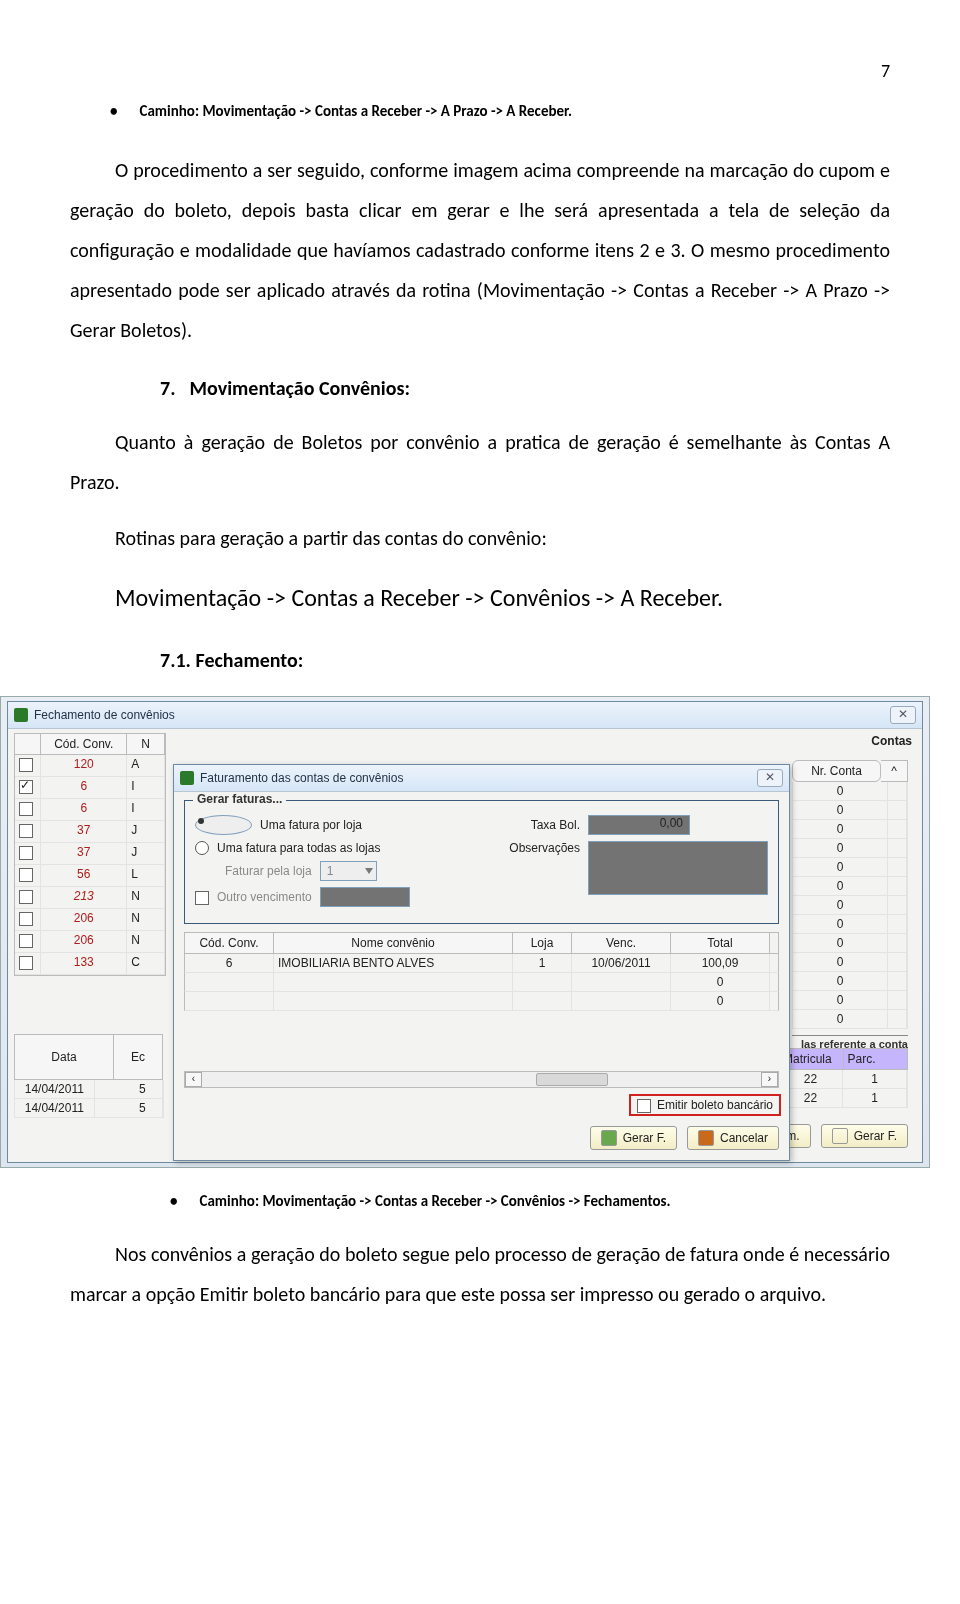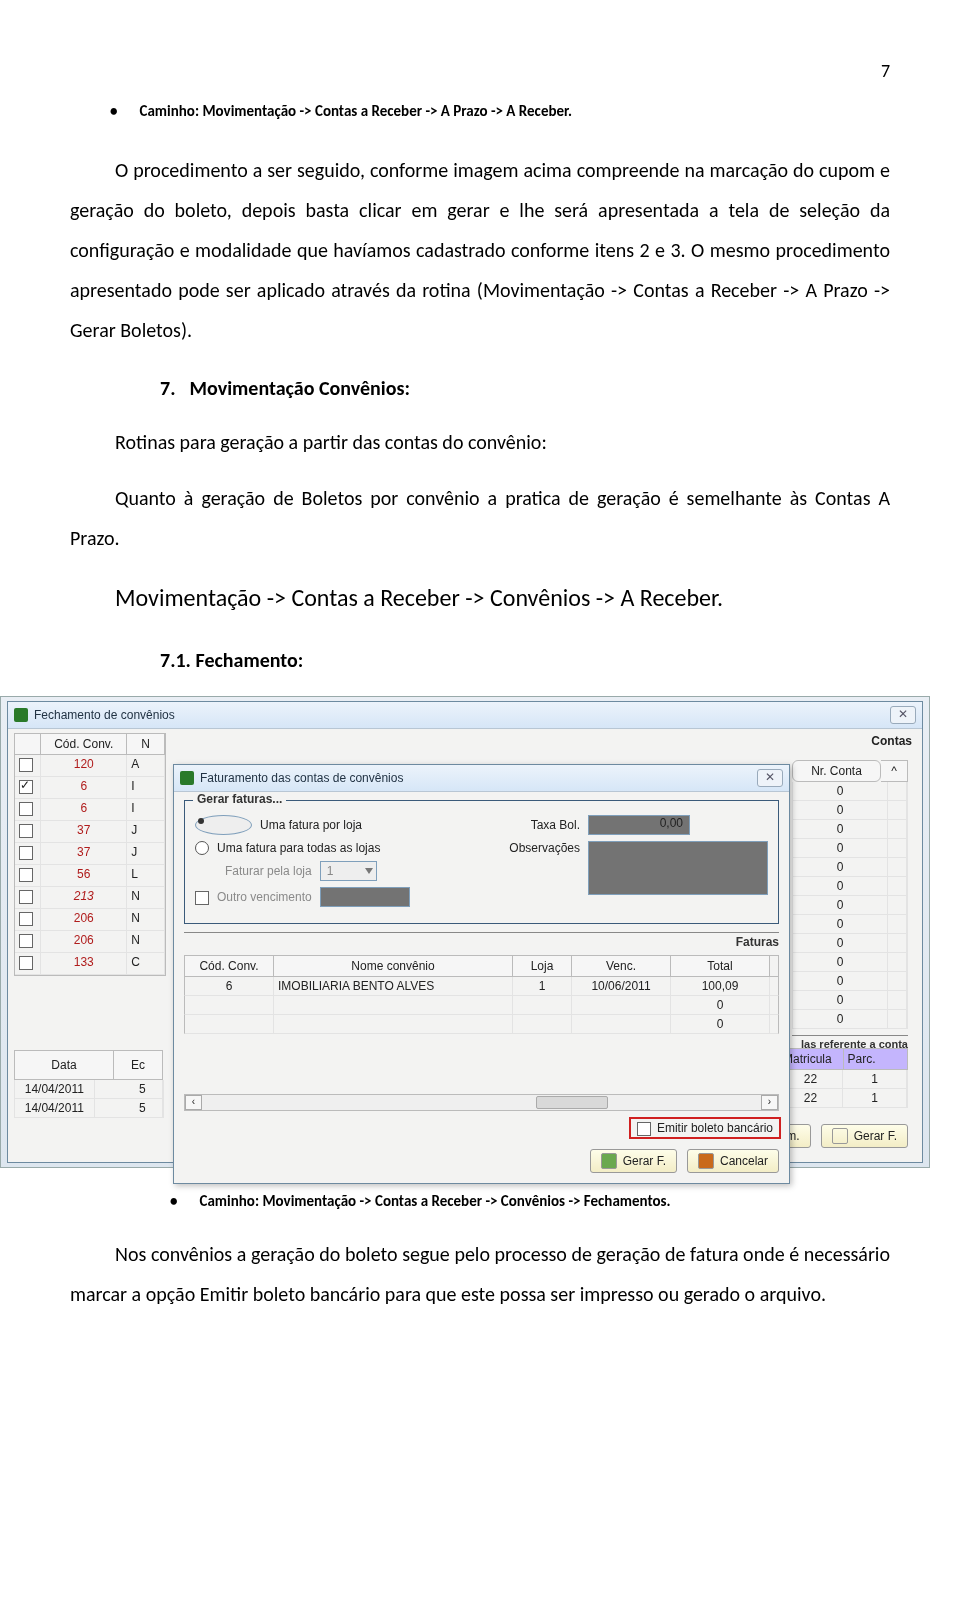--- a/index.html
+++ b/index.html
@@ -124,21 +124,21 @@
 
   .rhs-low { position:absolute; right:14px; bottom:54px; width:130px; }
   .rhs-low .hr { display:flex; }
   .rhs-low .hc { border:1px solid #bbb; border-left:none; padding:3px 4px; background:#c4b5fd; font-size:12px; text-align:left; flex:1; }
   .rhs-low .hc:first-child{border-left:1px solid #bbb;}
   .rhs-low .rr { display:flex; border:1px solid #e3e3e3; border-top:none; }
   .rhs-low .rc { flex:1; padding:2px 0; font-size:12px; text-align:center; border-right:1px solid #e3e3e3;}
 
   .leftlow { position:absolute; left:6px; bottom:44px; width:150px; }
   .leftlow .hr { display:flex; }
-  .leftlow .hc { border:1px solid #bbb; border-left:none; padding:7px 4px; background:#f6f6f6; font-size:12px; text-align:center; }
+  .leftlow .hc { border:1px solid #bbb; border-left:none; padding:15px 4px; background:#f6f6f6; font-size:12px; text-align:center; }
   .leftlow .hc:first-child{border-left:1px solid #bbb;}
   .leftlow .rr { display:flex; border:1px solid #e3e3e3; border-top:none;gap:28px; }
   .leftlow .rc { padding:2px 4px; font-size:12px; text-align:center; border-right:1px solid #e3e3e3;}
 
 </style>
 </head>
 <body>
 
 <div class="page">
   <div class="page-num">7</div>
@@ -148,22 +148,22 @@
     <span>Caminho: Movimentação -&gt; Contas a Receber -&gt; A Prazo -&gt; A Receber.</span>
   </div>
 
   <p class="body-p indent">O procedimento a ser seguido, conforme imagem acima compreende na marcação do cupom e geração do boleto, depois basta clicar em gerar e lhe será apresentada a tela de seleção da configuração e modalidade que havíamos cadastrado conforme itens 2 e 3. O mesmo procedimento apresentado pode ser aplicado através da rotina (Movimentação -&gt; Contas a Receber -&gt; A Prazo -&gt; Gerar Boletos).</p>
 
   <div class="h2">
     <span class="num">7.</span>
     <span>Movimentação Convênios:</span>
   </div>
 
+  <p class="body-p indent">Quanto à geração de Boletos por convênio a pratica de geração é semelhante às Contas A Prazo.</p>
   <p class="body-p indent">Rotinas para geração a partir das contas do convênio:</p>
-  <p class="body-p indent">Quanto à geração de Boletos por convênio a pratica de geração é semelhante às Contas A Prazo.</p>
   <p class="movline indent">Movimentação -&gt; Contas a Receber -&gt; Convênios -&gt; A Receber.</p>
 
   <div class="h2">
     <span class="num">7.1.</span>
     <span>Fechamento:</span>
   </div>
 
   <div class="apparea" style="height:470px;">
     <div class="win1" style="height:460px; position:relative;">
       <div class="titlebar">
@@ -387,21 +387,20 @@
               </div>
               <div class="fr" style="align-items:flex-start;">
                 <span style="width:80px; text-align:right;">Observações</span>
                 <span class="inp" style="width:170px; height:52px;"></span>
               </div>
             </div>
           </div>
         </div>
 
         <div style="margin:0 10px;">
-          <div class="legend-r" style="text-align:right;">Faturas</div>
           <div class="fat-hdr">
             <div class="col" style="width:80px;">Cód. Conv.</div>
             <div class="col" style="width:230px;">Nome convênio</div>
             <div class="col" style="width:50px;">Loja</div>
             <div class="col" style="width:90px;">Venc.</div>
             <div class="col" style="width:90px;">Total</div>
           </div>
           <div class="fat-row">
             <div class="cell" style="width:80px;">6</div>
             <div class="cell" style="width:230px; text-align:left;">IMOBILIARIA BENTO ALVES</div>

